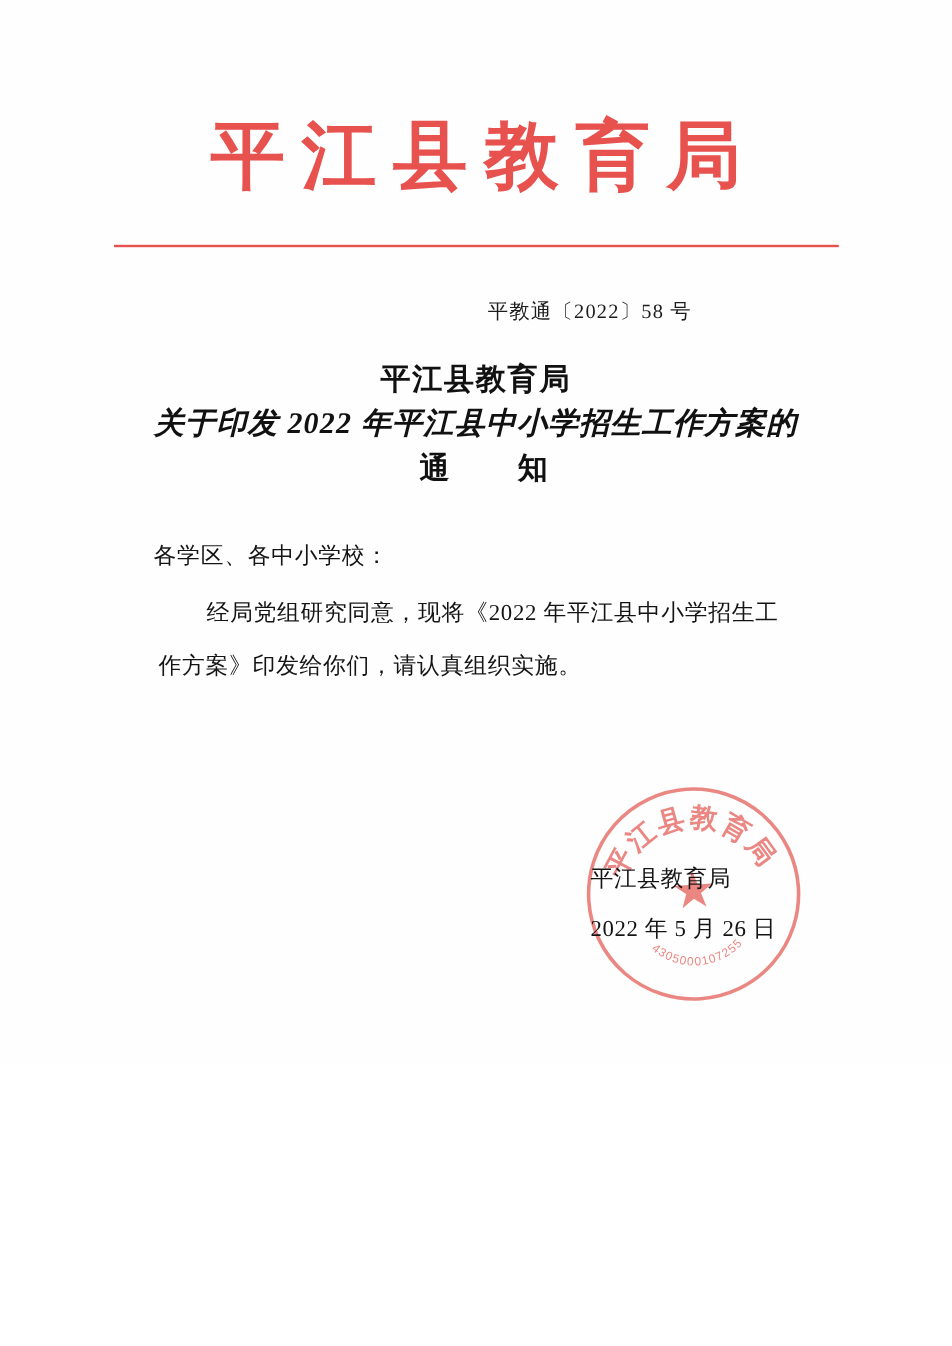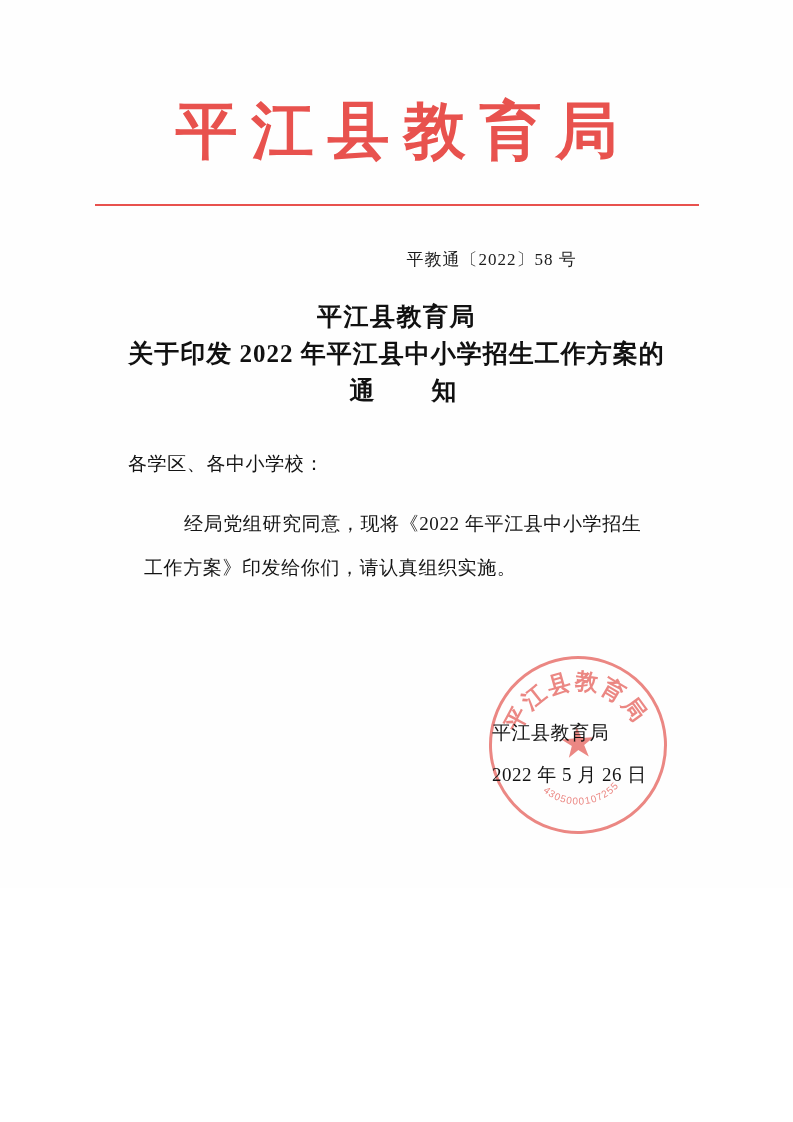--- a/index.html
+++ b/index.html
@@ -71,20 +71,21 @@
   }
   .doc-title-line {
     font-size: 25px;
     font-weight: bold;
     letter-spacing: 1.5px;
     line-height: 37px;
     white-space: nowrap;
   }
   .doc-title-line.wide {
     letter-spacing: 1px;
+    font-style: italic;
   }
   .doc-title-line.spaced {
     letter-spacing: 16px;
     text-indent: 16px;
     padding-left: 13px;
   }
 
   
   .body-block {
     position: absolute;
@@ -93,21 +94,21 @@
     width: 540px;
     color: #141414;
     font-size: 19px;
     line-height: 44px;
     letter-spacing: 0.6px;
   }
   .salutation {
     margin: 0;
   }
   .para {
-    margin: 16px;
+    margin: 4px;
     text-indent: 40px;
   }
 
   
   .sign-block {
     position: absolute;
     top: 712px;
     left: 0;
     width: 793px;
   }

